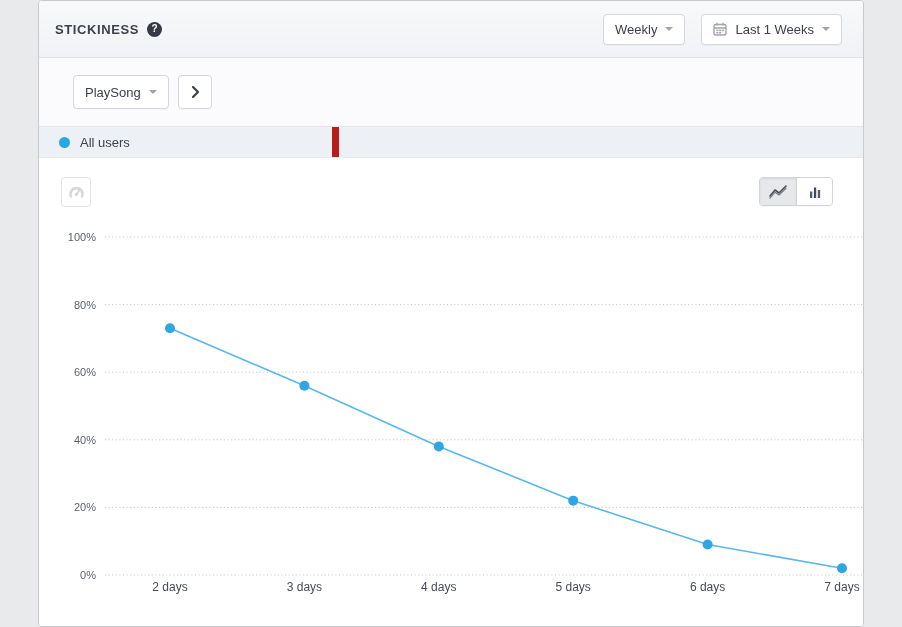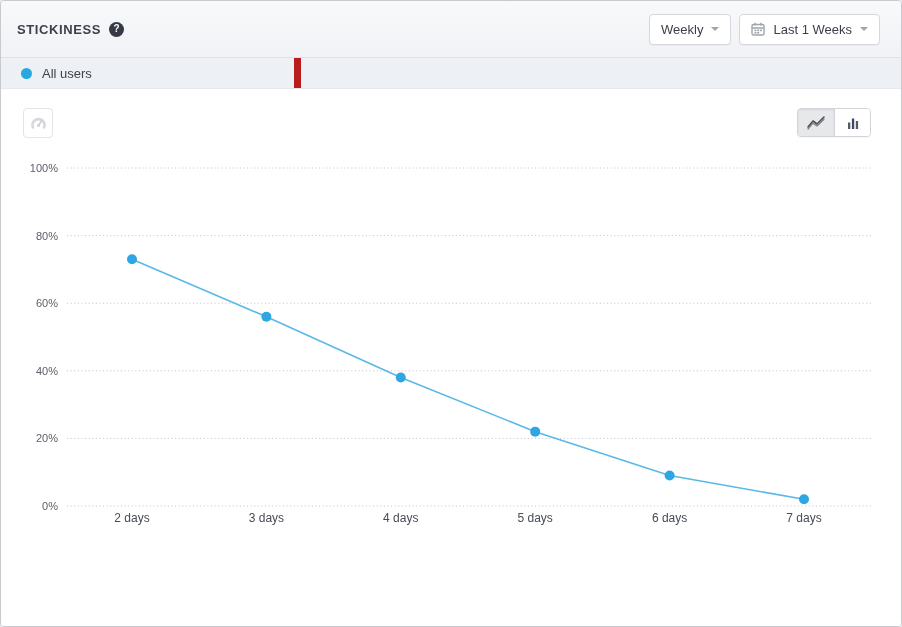--- a/index.html
+++ b/index.html
@@ -1,17 +1,17 @@
 <!DOCTYPE html>
 <html><head>
 <meta charset="utf-8">
 <style>
   html,body{margin:0;padding:0;background:#e9eaec;font-family:"Liberation Sans",sans-serif;}
   .card{
-    width:902px;height:627px;box-sizing:border-box;margin:0 auto;
+    width:826px;height:627px;box-sizing:border-box;margin:0 auto;
     background:#fff;border:1px solid #c8cacd;border-radius:4px;overflow:hidden;
     display:flex;flex-direction:column;
   }
   
   .header{
     height:57px;box-sizing:border-box;flex:0 0 auto;
     background:linear-gradient(#f8f9fa,#f1f2f5);
     border-bottom:1px solid #e0e2e6;
     display:flex;align-items:center;justify-content:space-between;
     padding:0 21px 0 16px;
@@ -22,20 +22,21 @@
     width:15px;height:15px;border-radius:50%;background:#363a45;color:#fff;
     font-size:10px;font-weight:700;display:flex;align-items:center;justify-content:center;
     cursor:pointer;line-height:1;
   }
   .header-right{display:flex;align-items:center;gap:8px;}
   .btn{
     height:31px;box-sizing:border-box;background:#fff;border:1px solid #d6d7dc;border-radius:4px;
     display:inline-flex;align-items:center;gap:8px;padding:0 11px;
     font-family:"Liberation Sans",sans-serif;font-size:13px;color:#3c3f48;cursor:pointer;
     box-shadow:0 1px 1px rgba(0,0,0,.03);
+    margin-left:8px;
   }
   .caret{
     width:0;height:0;border-left:4px solid transparent;border-right:4px solid transparent;
     border-top:4px solid #9fa3ab;display:inline-block;
   }
   
   .event-row{
     height:69px;box-sizing:border-box;flex:0 0 auto;background:#fbfbfd;
     border-bottom:1px solid #e3e5e9;display:flex;align-items:center;gap:9px;padding:0 0 0 26px;
   }
@@ -106,20 +107,31 @@
           <rect x="9" y="7.6" width="2" height="1.6" fill="#a0a4ac"></rect>
           <rect x="3.4" y="10" width="2" height="1.6" fill="#a0a4ac"></rect>
           <rect x="6.2" y="10" width="2" height="1.6" fill="#a0a4ac"></rect>
         </svg>
         <span>Last 1 Weeks</span>
         <i class="caret"></i>
       </button>
     </div>
   </div>
 
+  <div class="event-row">
+    <button class="btn">
+      <span>PlaySong</span>
+      <i class="caret"></i>
+    </button>
+    <button class="sq-btn">
+      <svg width="16" height="16" viewBox="0 0 16 16">
+        <path d="M6 3 L11 8 L6 13" fill="none" stroke="#3d414b" stroke-width="2.2" stroke-linecap="round" stroke-linejoin="round"></path>
+      </svg>
+    </button>
+  </div>
 
   <div class="legend-row">
     <div class="legend-cell">
       <span class="legend-dot" id="legend-dot" style="background: rgb(41, 168, 224);"></span>
       <span class="legend-label">All users</span>
     </div>
     <div class="legend-rest"></div>
   </div>
 
   <div class="chart-area">

